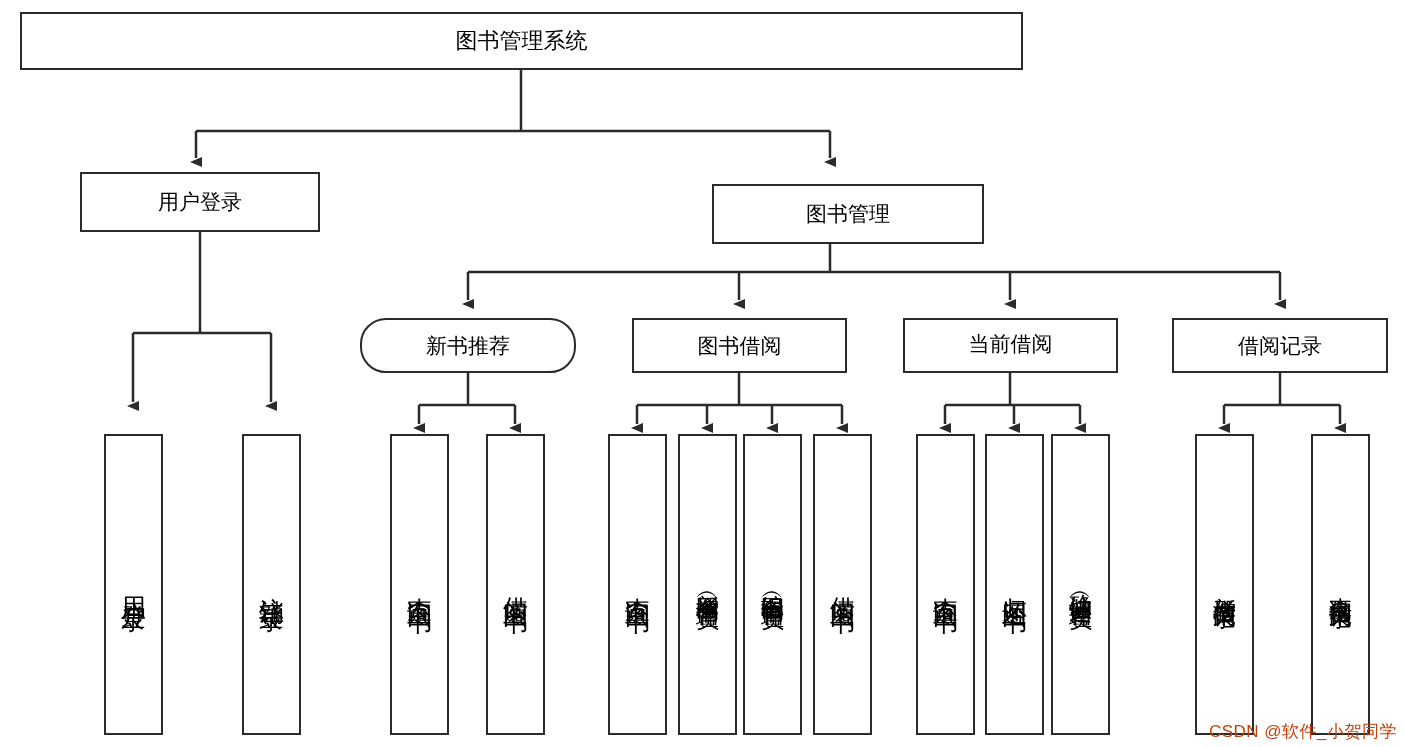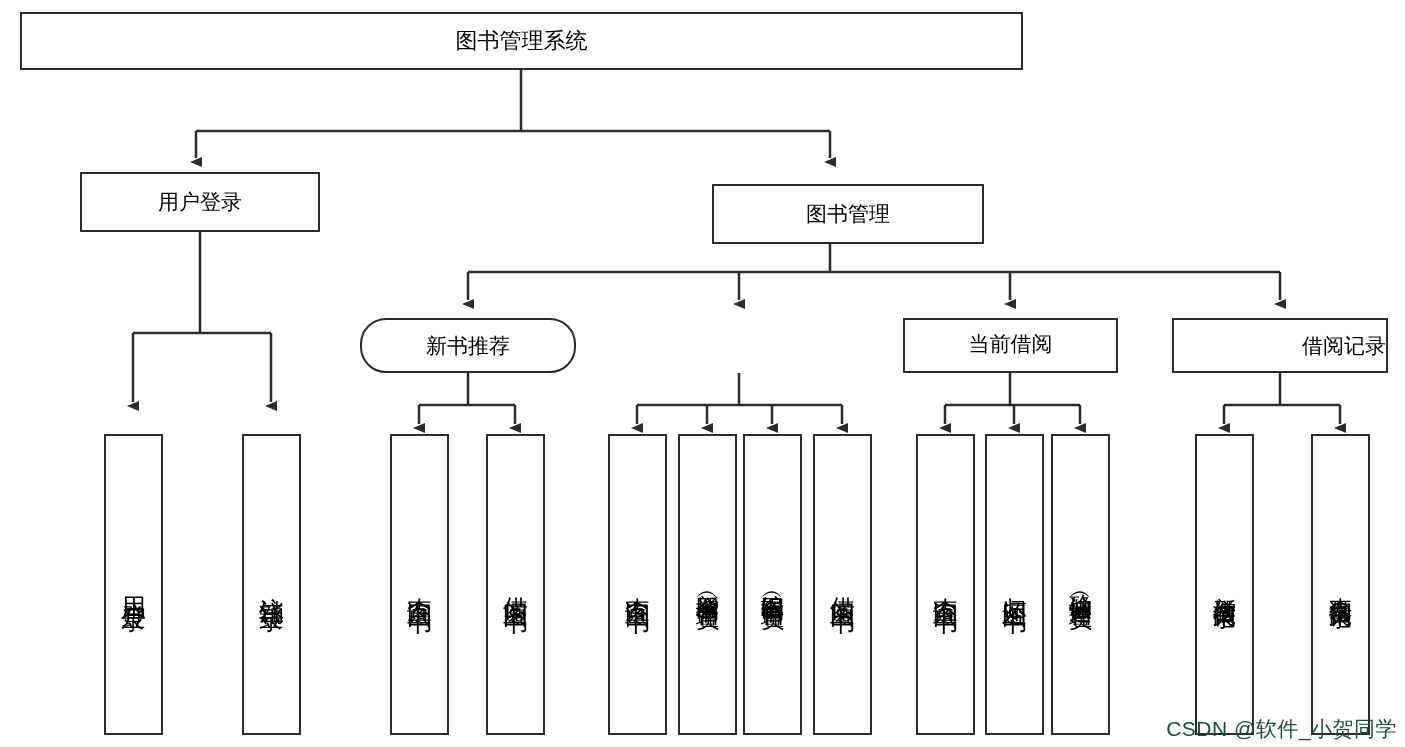--- a/index.html
+++ b/index.html
@@ -48,22 +48,22 @@
     line-height:1;
     white-space:nowrap;
     max-height:100%;
   }
   .node.vert.small .lbl{font-size:23px;letter-spacing:2px;}
 
   #watermark{
     position:absolute;
     right:8px;
     bottom:4px;
-    font-size:21px;
-    color:#14532d;
+    font-size:17px;
+    color:#c2410c;
     letter-spacing:0.5px;
     white-space:nowrap;
     user-select:none;
   }
 </style>
 </head>
 <body>
 
 <div id="canvas">
 
@@ -124,24 +124,27 @@
   <div class="node horiz" style="left:80px;top:172px;width:240px;height:60px;">
     <span class="lbl">用户登录</span>
   </div>
   <div class="node horiz" style="left:712px;top:172px;width:272px;height:60px;margin-top:12px;">
     <span class="lbl">图书管理</span>
   </div>
 
   <div class="node horiz" style="left:360px;top:318px;width:216px;height:55px;border-radius:26px;">
     <span class="lbl">新书推荐</span>
   </div>
+  <div class="node horiz" style="left:632px;top:318px;width:215px;height:55px;">
+    <span class="lbl">图书借阅</span>
+  </div>
   <div class="node horiz" style="left:903px;top:318px;width:215px;height:55px;font-family:Liberation Mono, monospace;">
     <span class="lbl">当前借阅</span>
   </div>
-  <div class="node horiz" style="left:1172px;top:318px;width:216px;height:55px;justify-content:flex-end;">
+  <div class="node horiz" style="left:1172px;top:318px;width:216px;height:55px;">
     <span class="lbl">借阅记录</span>
   </div>
 
   <div class="node vert" style="left:104px;top:434px;width:59px;height:301px;">
     <span class="lbl">用户登录</span>
   </div>
   <div class="node vert" style="left:242px;top:434px;width:59px;height:301px;">
     <span class="lbl">注销登录</span>
   </div>
 

